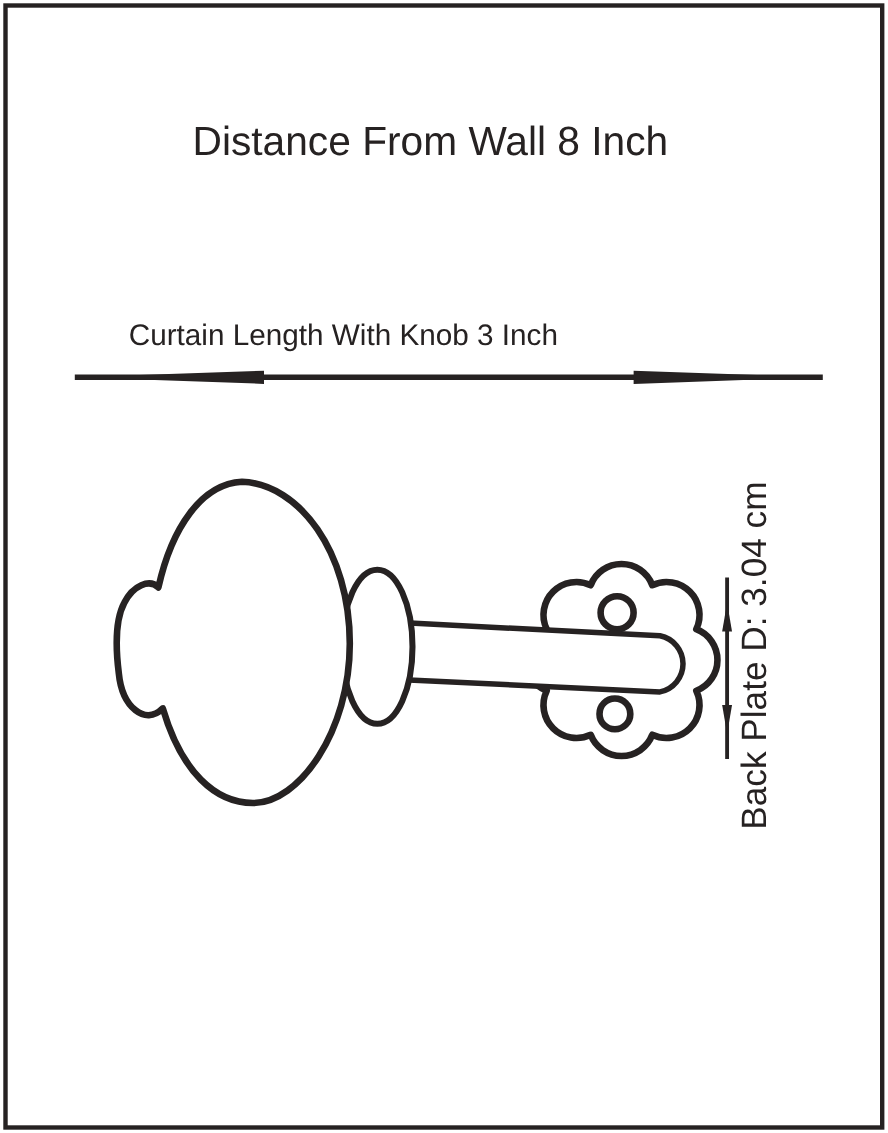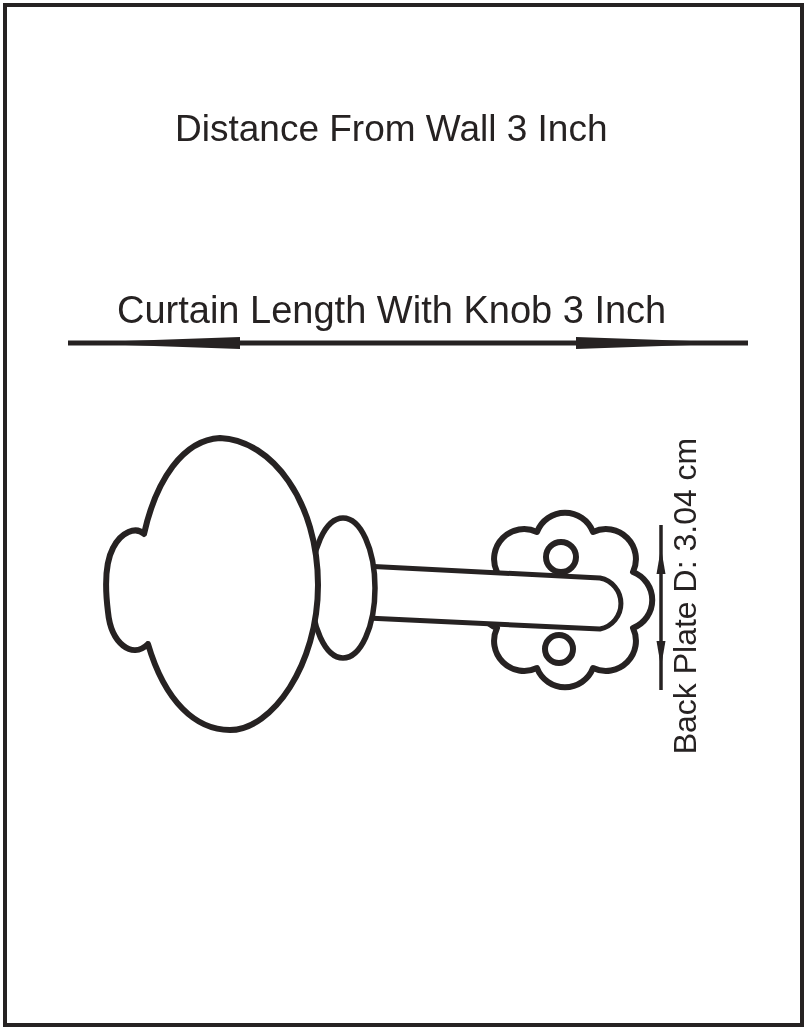--- a/index.html
+++ b/index.html
@@ -22,39 +22,39 @@
     white-space:nowrap;
     color:#262222;
     line-height:1.05;
   }
   .title-distance{
     left:175px;top:110px;
     font-size:37px;
   }
   .title-length{
     left:117px;top:291px;
-    font-size:38px;
+    font-size:27px;
   }
   .backplate-label{
     left:515px;top:578px;
     width:344px;height:36px;
     font-size:32px;
     text-align:center;
     transform:rotate(-90deg);
   }
   svg.drawing{position:absolute;left:0;top:0;}
 </style>
 </head>
 <body>
 
 <div class="page">
 
   <div class="page-border"></div>
 
-  <div class="label title-distance">Distance From Wall 3 Inch</div>
+  <div class="label title-distance">Distance From Wall 8 Inch</div>
 
   <div class="label title-length">Curtain Length With Knob 3 Inch</div>
 
   <svg class="drawing" width="807" height="1030" viewBox="0 0 807 1030">
 
     <g stroke="#262222" fill="#262222">
       <line x1="68" y1="343" x2="748" y2="343" stroke-width="5"></line>
       <polygon points="68,343 240,337 240,349" stroke="none"></polygon>
       <polygon points="748,343 576,337 576,349" stroke="none"></polygon>
     </g>

